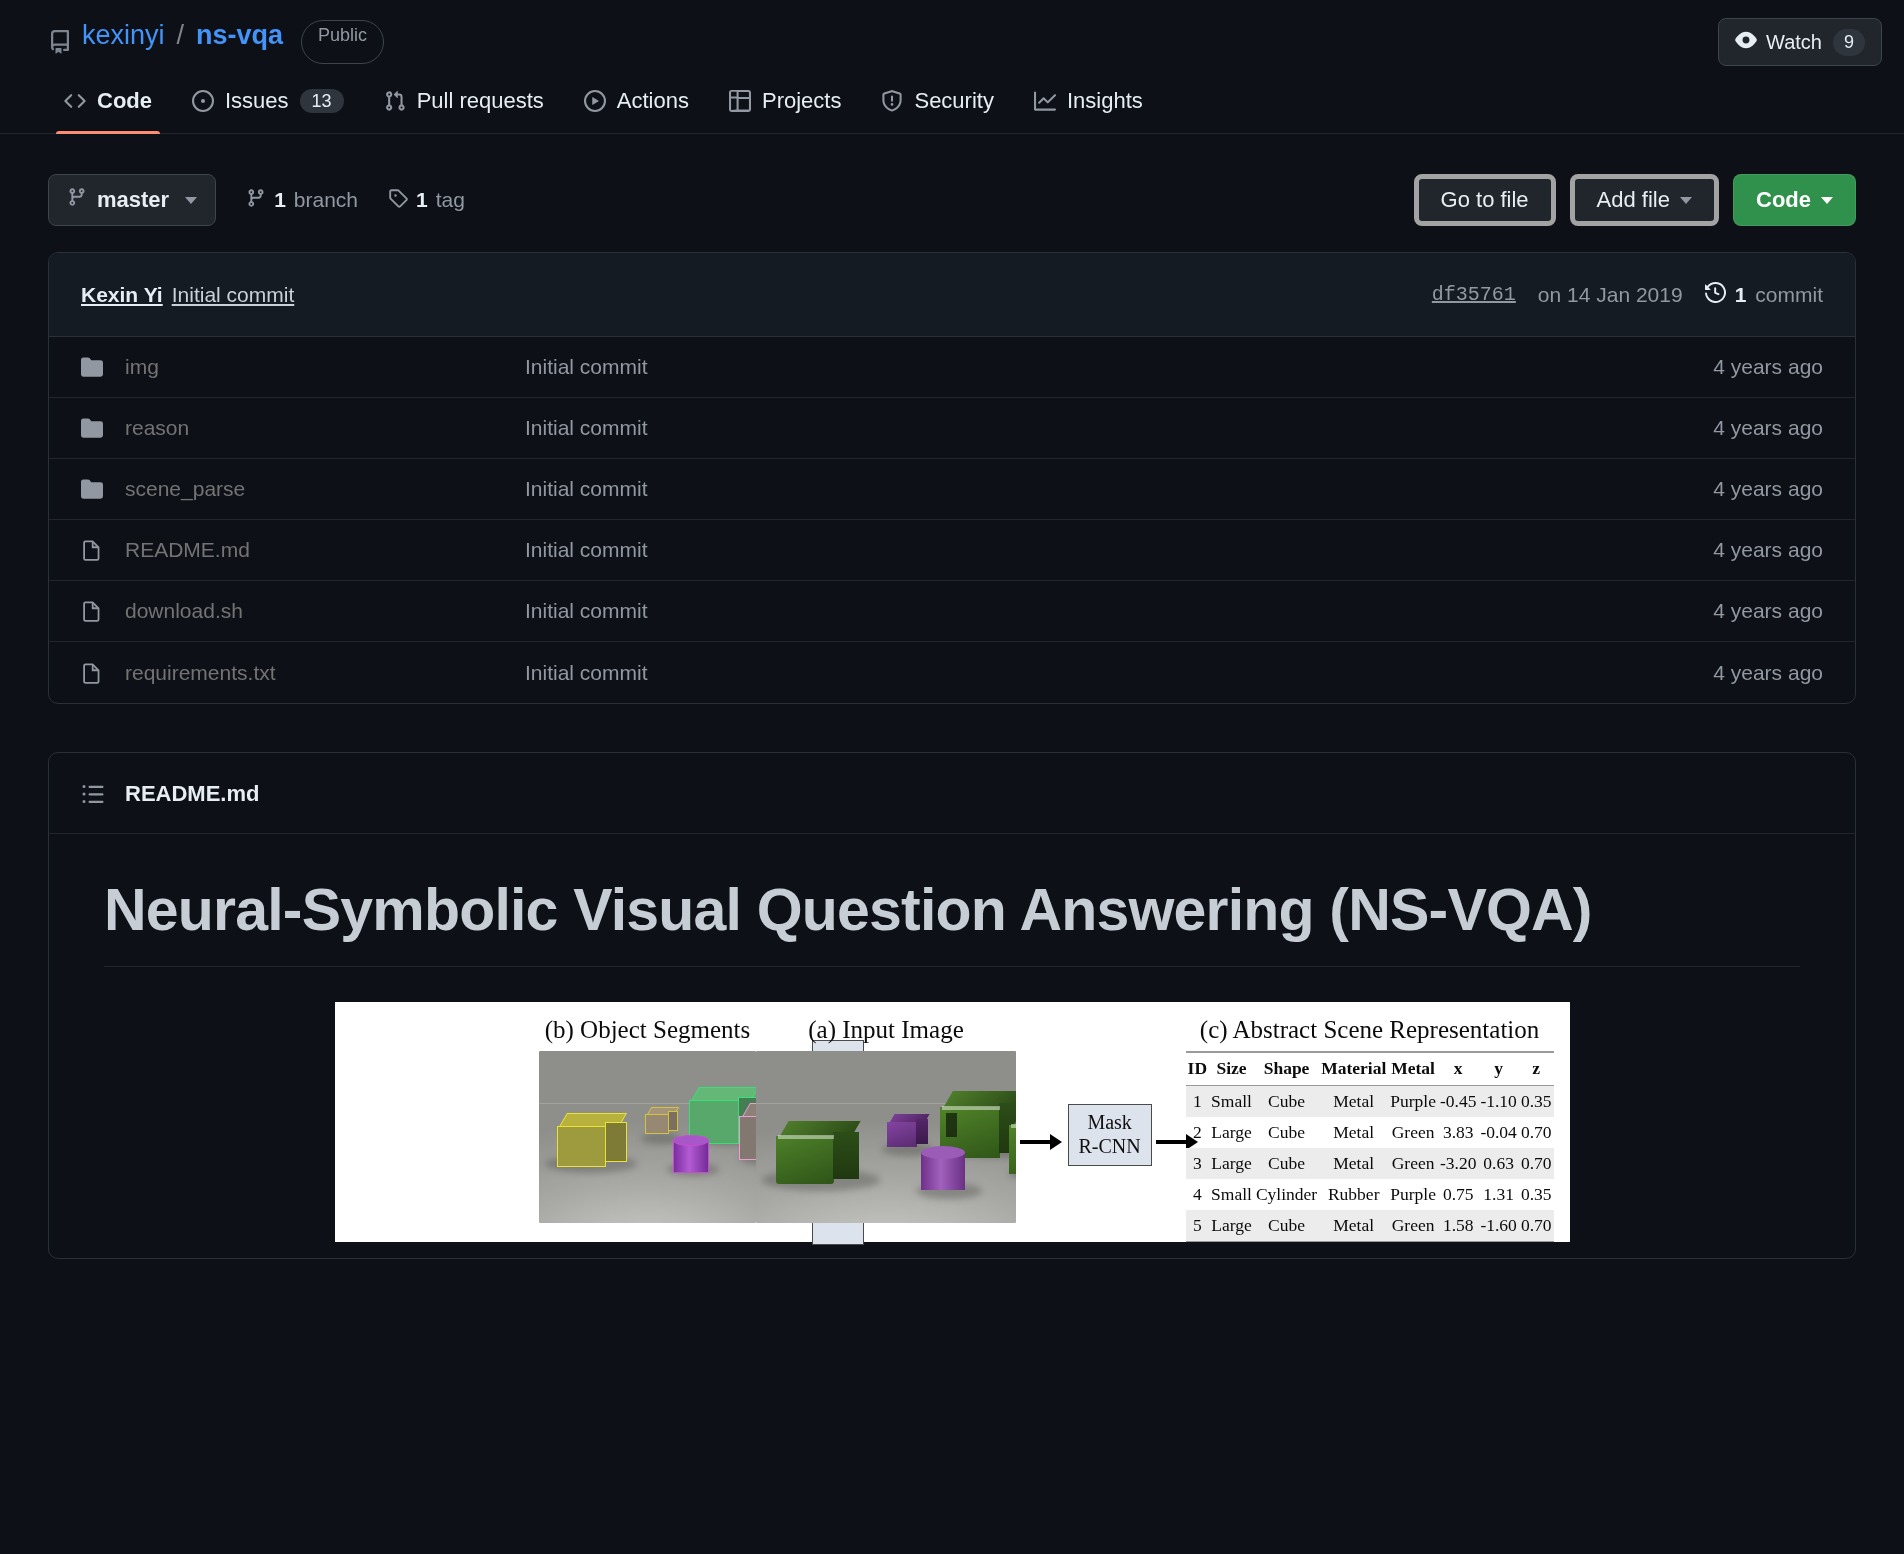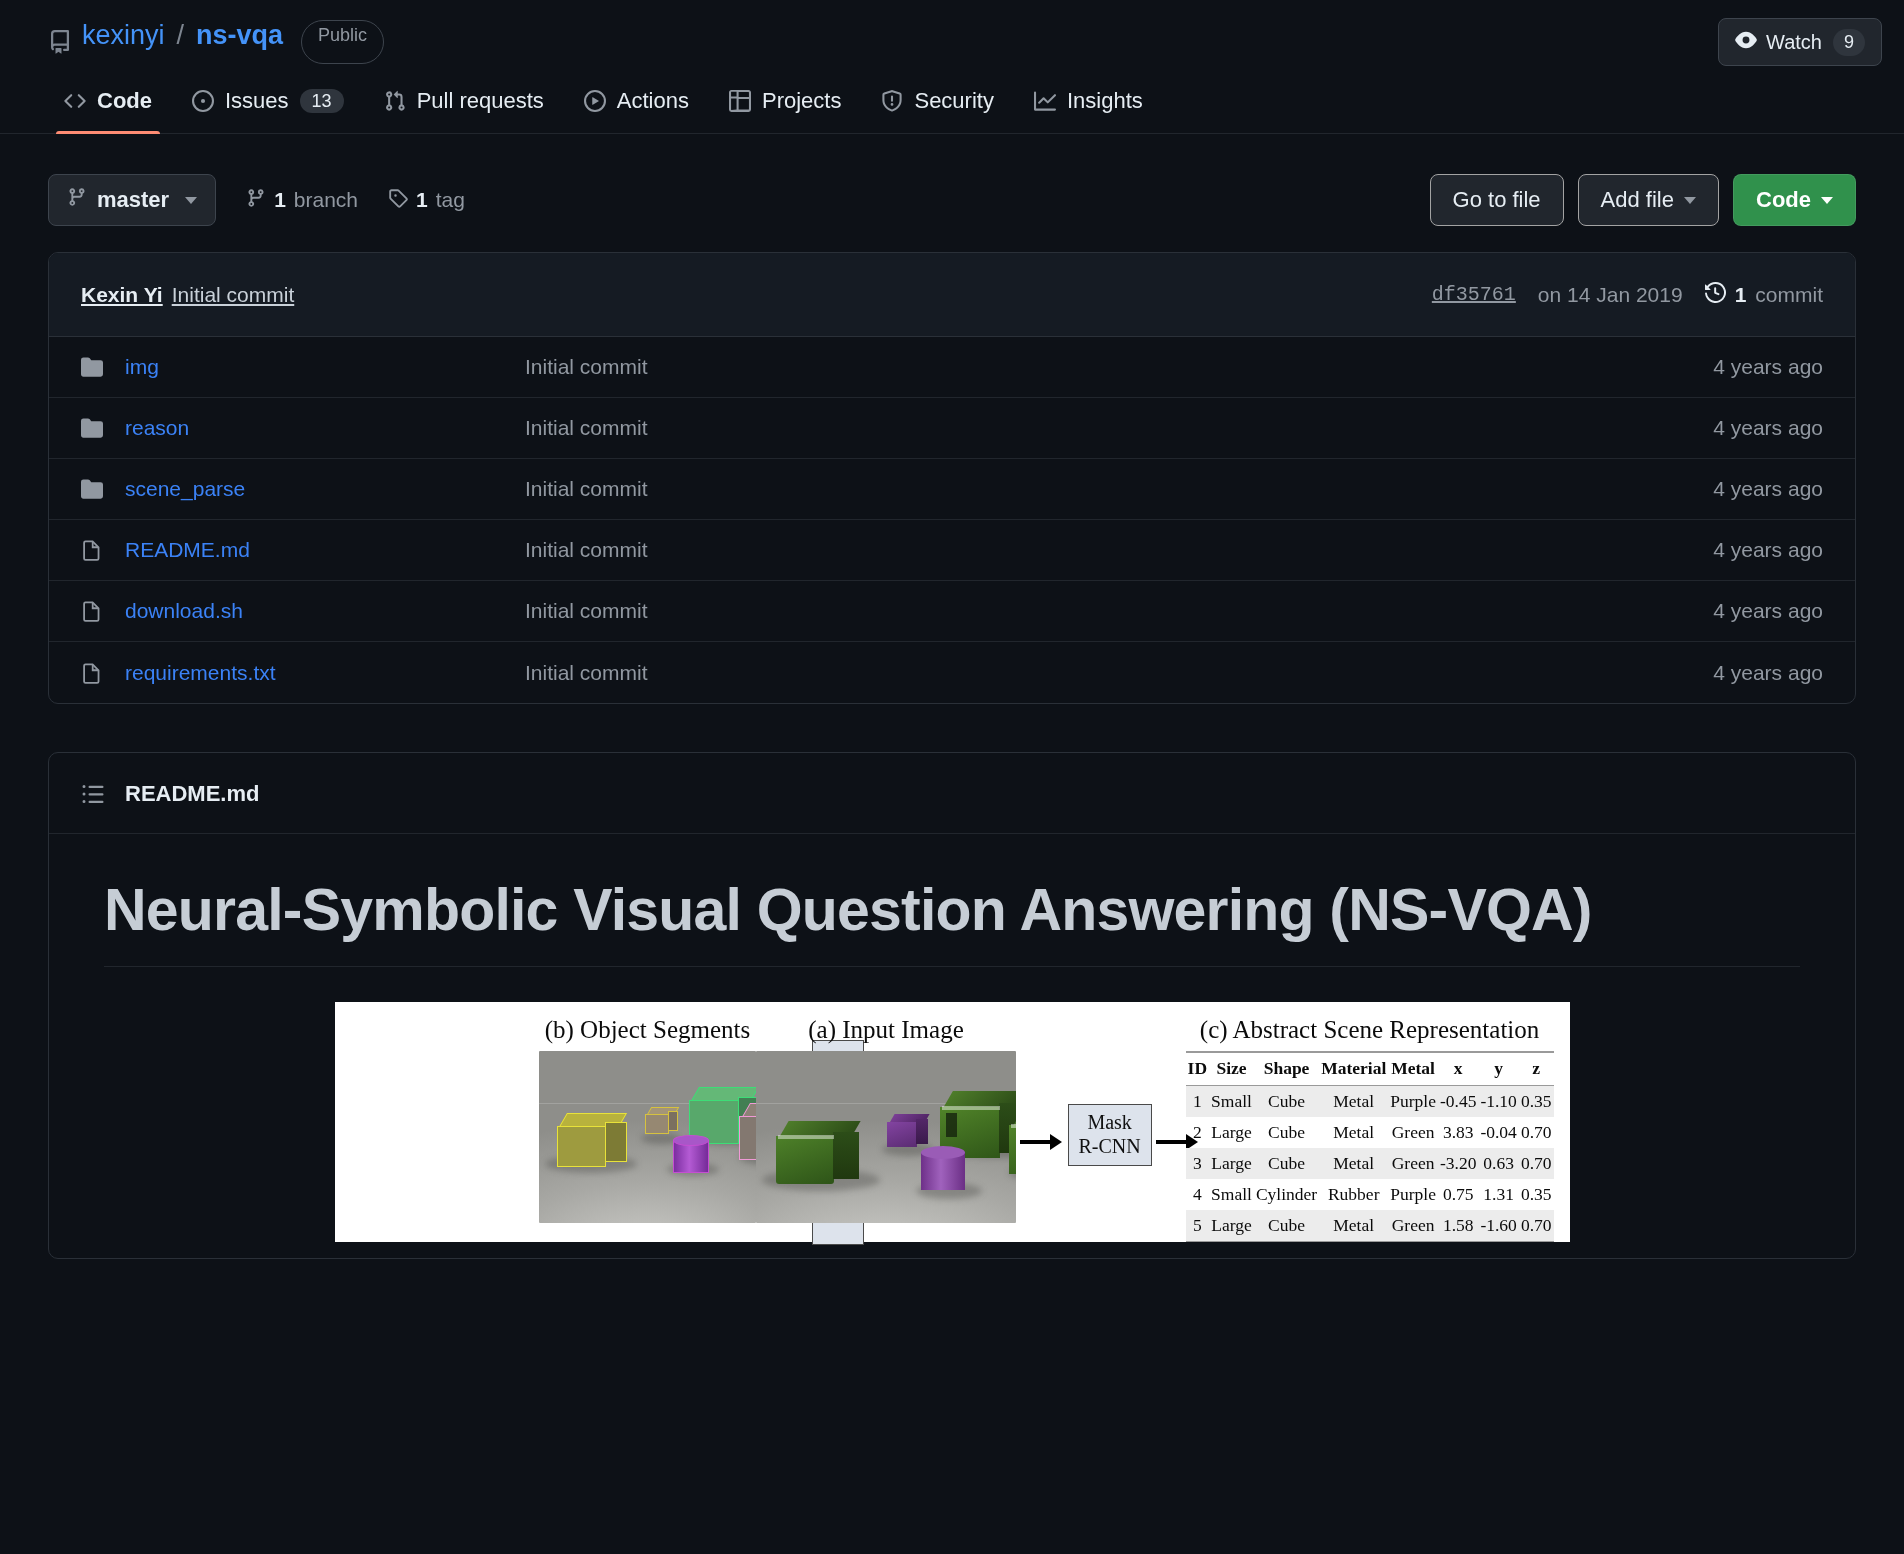--- a/index.html
+++ b/index.html
@@ -161,21 +161,21 @@
     margin-left: 30px;
     text-decoration: none;
   }
   .meta-link strong { color: #e6edf3; font-weight: 600; }
   .toolbar-right { margin-left: auto; display: flex; align-items: center; gap: 14px; }
   .btn {
     display: flex;
     align-items: center;
     gap: 10px;
     background: #21262d;
-    border: 1px solid #a3a3a3;
+    border: 5px solid #a3a3a3;
     border-radius: 8px;
     color: #e6edf3;
     font-size: 22px;
     font-weight: 500;
     padding: 0 22px;
     height: 52px;
     white-space: nowrap;
   }
   .btn .caret {
     border-left: 6px solid transparent;
@@ -226,21 +226,21 @@
     display: flex;
     align-items: center;
     height: 61px;
     padding: 0 32px;
     border-bottom: 1px solid #21262d;
     font-size: 21px;
   }
   .file-row:last-child { border-bottom: none; }
   .file-row .ficon { width: 30px; color: #9198a1; display: flex; align-items: center; }
   .file-name {
-    color: #3b82f6;
+    color: #737373;
     text-decoration: none;
     margin-left: 14px;
     width: 400px;
     white-space: nowrap;
   }
   .file-msg {
     color: #9198a1;
     text-decoration: none;
     flex: 1;
   }

